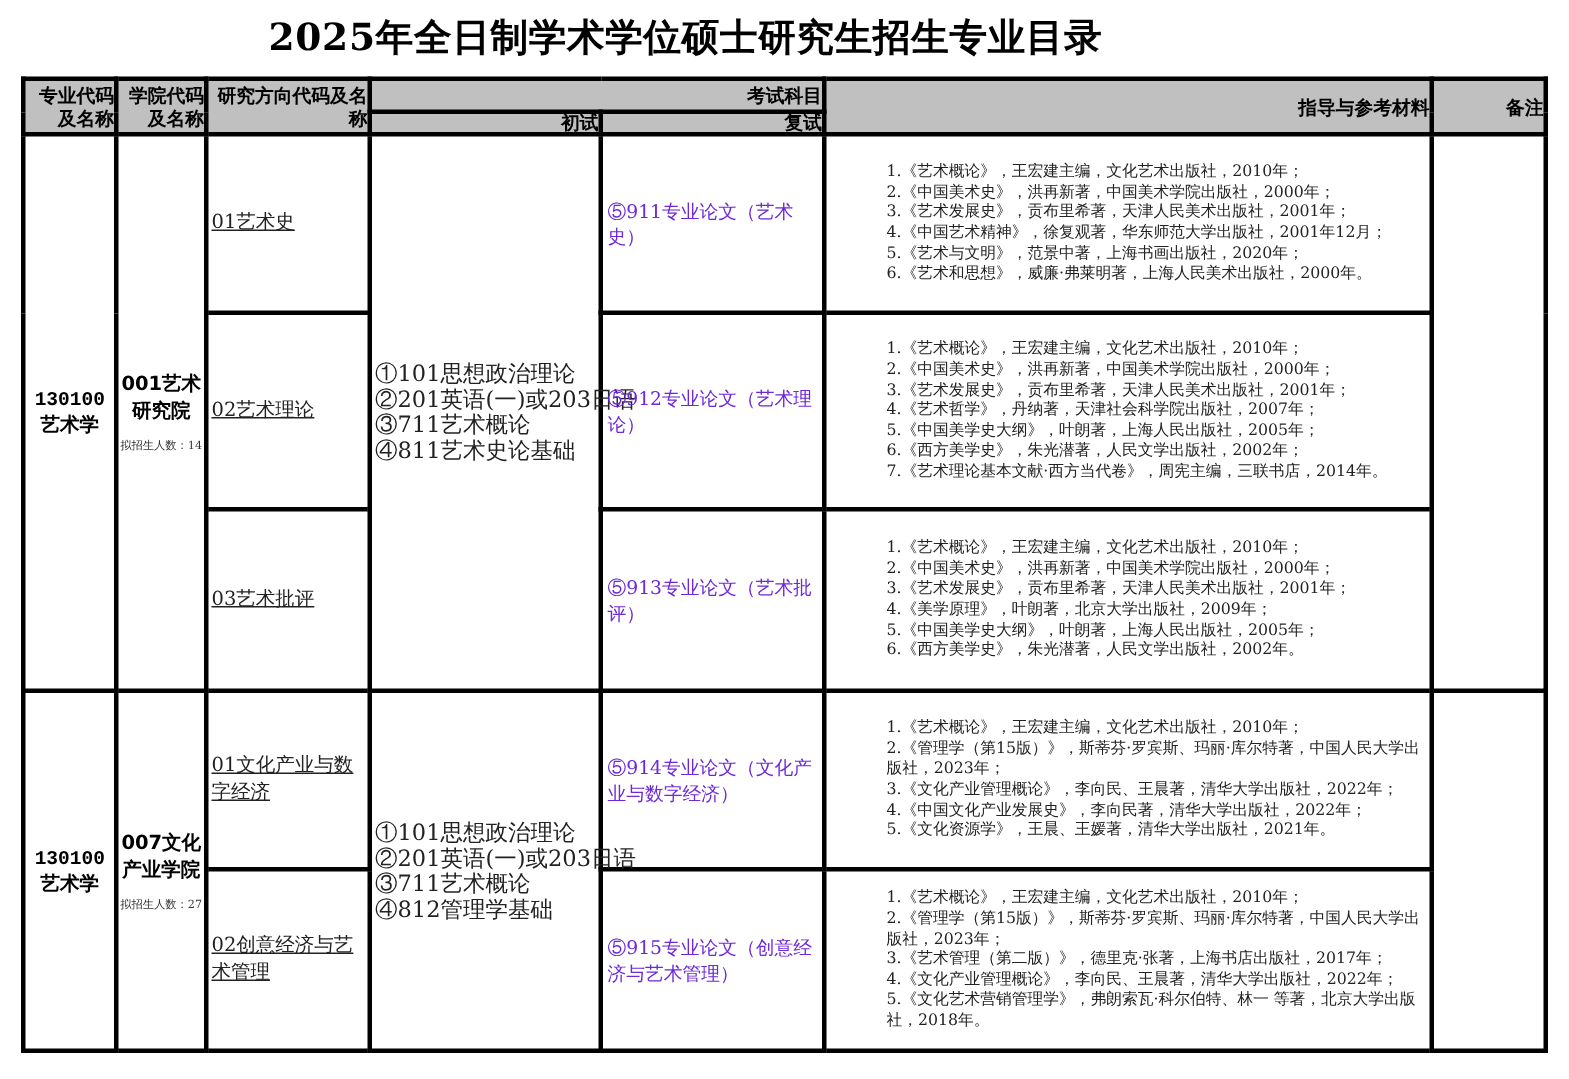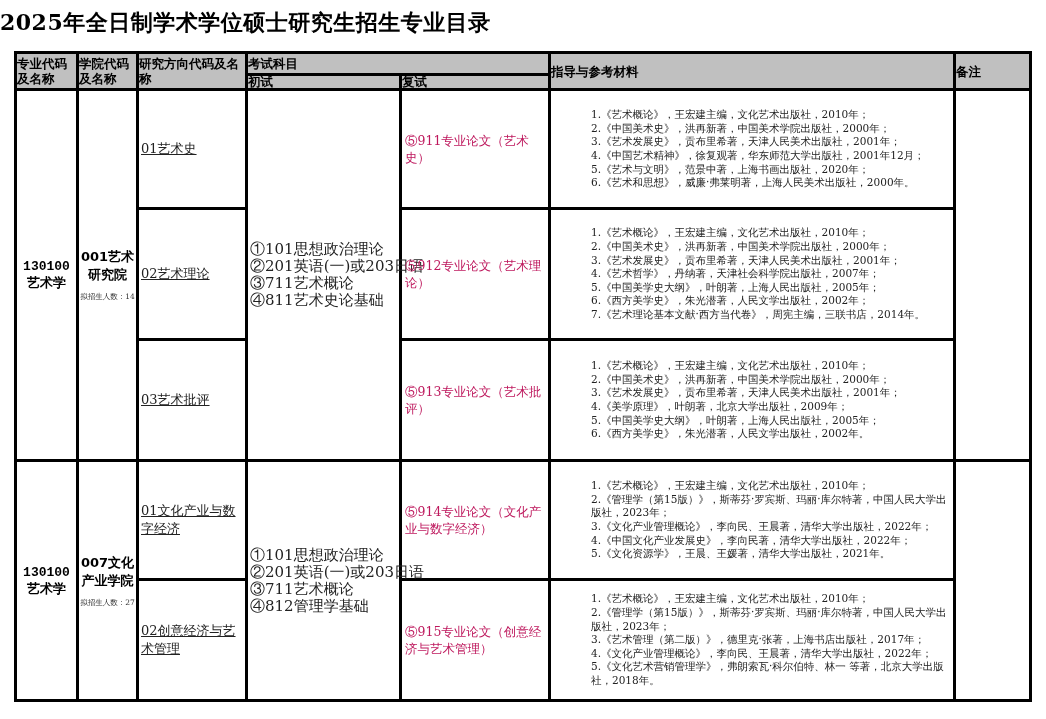--- a/index.html
+++ b/index.html
@@ -1,37 +1,37 @@
 <!DOCTYPE html>
 <html><head>
 <meta charset="utf-8">
 <style>
   html, body { margin: 0; padding: 0; background: #ffffff; }
   body { width: 1046px; height: 719px; position: relative; overflow: hidden;
          font-family: "DejaVu Serif", "Liberation Serif", serif; color: #000; }
-  .title { position: absolute; left: 0; top: 8px; width: 914px; 
-           font-size: 22px; font-weight: bold; letter-spacing: 0.5px;
+  .title { position: absolute; left: 0; top: 8px; width: 914px; text-align: center;
+           font-size: 25px; font-weight: bold; letter-spacing: 0.5px;
            font-family: "DejaVu Serif", "Liberation Serif", serif; }
   table.catalog { position: absolute; left: 14px; top: 51px; border-collapse: collapse;
                   table-layout: fixed; width: 1015px; }
   table.catalog td, table.catalog th { border: 3px solid #000; padding: 0; vertical-align: middle; }
   th { background: #c0c0c0; font-family: "DejaVu Sans", "Liberation Sans", sans-serif;
-       font-weight: bold; font-size: 12.5px; line-height: 15px; text-align: left; }
+       font-weight: bold; font-size: 12.5px; line-height: 15px; text-align: right; }
   .h-row1 th.sub { height: 19px; }
   .h-row2 th { height: 12px; line-height: 12px; }
   .major { text-align: center; font-weight: bold; font-size: 13px; line-height: 17px;
            font-family: Liberation Mono, monospace; }
   .school { text-align: center; }
   .school .name { font-weight: bold; font-size: 13px; line-height: 18px;
                   font-family: "DejaVu Sans", "Liberation Sans", sans-serif; }
   .school .quota { font-size: 7.5px; color: #333; margin-top: 8px; white-space: nowrap; }
   .dir { font-size: 13px; line-height: 18px; padding: 0 2px !important; color: #222; text-decoration: underline; }
   .exam1 { font-size: 15px; line-height: 17px; padding: 0 2px !important; color: #222; }
   .exam1 div { white-space: nowrap; }
-  .exam2 { font-size: 12.5px; line-height: 17px; padding: 0 3px !important; color: #be185d; }
+  .exam2 { font-size: 12.5px; line-height: 17px; padding: 0 3px !important; color: #6d28d9; }
   .refs { font-size: 10.5px; line-height: 13.6px; padding: 0 2px !important; color: #222; }
   .refs div { word-break: break-all; margin-left: 38px; }
   .remark { }
 </style>
 </head>
 <body>
 
 <div class="title">2025年全日制学术学位硕士研究生招生专业目录</div>
 
 <table class="catalog">

